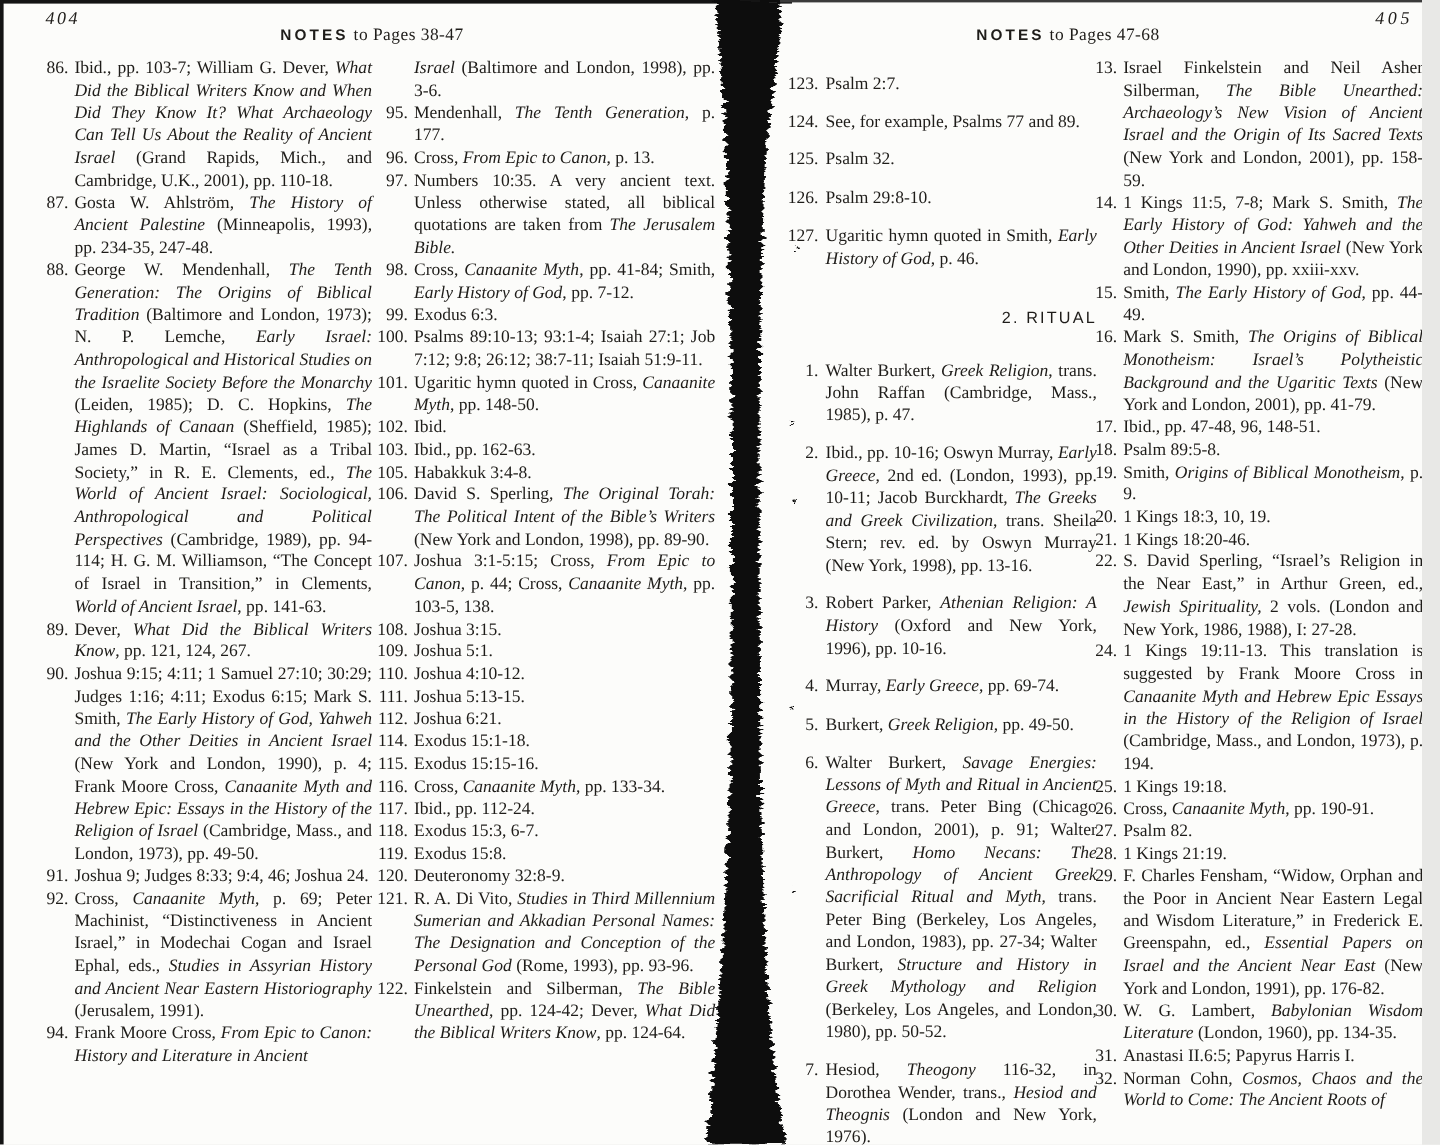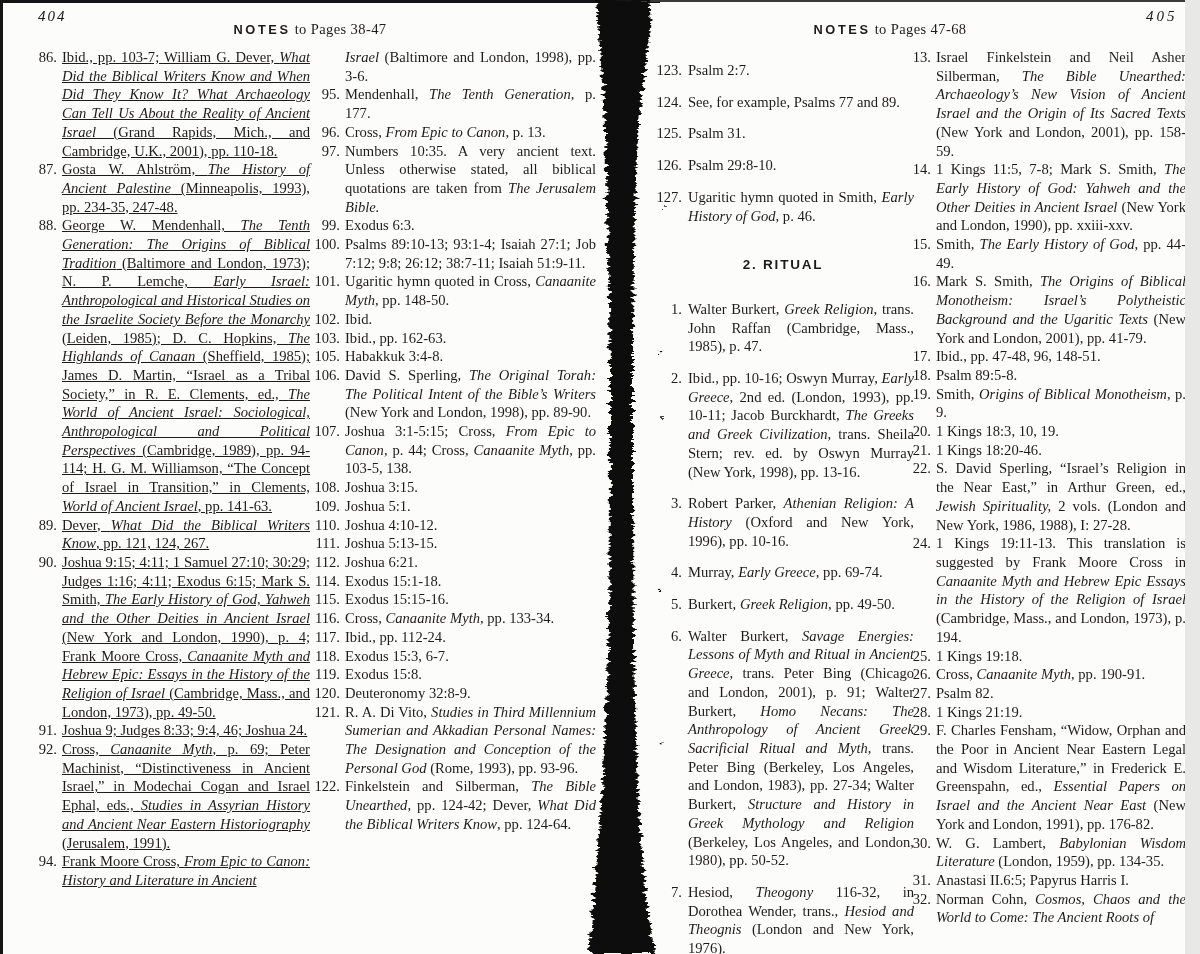--- a/index.html
+++ b/index.html
@@ -22,30 +22,30 @@
   .runhead{position:absolute;top:9px;font-size:14.5px;letter-spacing:.4px;white-space:nowrap;margin-top:12px;}
   .rh-center{text-align:center;}
   .rh-word{font-family:"Liberation Sans","DejaVu Sans",sans-serif;font-weight:700;font-size:12.8px;letter-spacing:2.6px;}
   .folio{position:absolute;top:8px;font-size:15px;font-style:italic;letter-spacing:2px;}
   
   .col{position:absolute;top:48px;font-size:14.6px;line-height:18.7px;text-align:justify;}
   .note{position:relative;}
   .note .num{position:absolute;left:0;top:0;text-align:right;}
   .note .body .it{font-style:italic;}
   .c-l1{left:38px;width:272px;}
-  .c-l1 .note{padding-left:24px;text-decoration:underline;} .c-l1 .num{width:19px;}
+  .c-l1 .note{padding-left:24px;} .c-l1 .num{width:19px;}
   .c-l2{left:312px;width:284px;}
   .c-l2 .note{padding-left:33px;} .c-l2 .num{width:28px;}
   .c-r1{left:652px;width:262px;}
   .c-r1 .note{padding-left:36px;margin-top:13px;} .c-r1 .num{width:30px;}
   .c-r2{left:908px;width:278px;}
   .c-r2 .note{padding-left:28px;} .c-r2 .num{width:23px;}
   .section-heading{
-    text-align:center;font-family:"Liberation Sans","DejaVu Sans",sans-serif;
-    font-weight:700;font-size:13.5px;letter-spacing:1.8px;
+    text-align:right;font-family:"Liberation Sans","DejaVu Sans",sans-serif;
+    font-weight:400;font-size:13.5px;letter-spacing:1.8px;
     margin-top:31px;margin-bottom:25px;
   }
   .gutter{position:absolute;left:563px;top:0;width:112px;height:954px;}
 </style>
 </head>
 <body>
 
 <div id="scan">
 
   <div class="edge-top"></div>
@@ -67,20 +67,21 @@
         <div class="note"><span class="num">90.</span><span class="body"><span>Joshua 9:15; 4:11; 1 Samuel 27:10; 30:29; Judges 1:16; 4:11; Exodus 6:15; Mark S. Smith, </span><span class="it">The Early History of God, Yahweh and the Other Deities in Ancient Israel</span><span> (New York and London, 1990), p. 4; Frank Moore Cross, </span><span class="it">Canaanite Myth and Hebrew Epic: Essays in the History of the Religion of Israel</span><span> (Cambridge, Mass., and London, 1973), pp. 49-50.</span></span></div>
         <div class="note"><span class="num">91.</span><span class="body"><span>Joshua 9; Judges 8:33; 9:4, 46; Joshua 24.</span></span></div>
         <div class="note"><span class="num">92.</span><span class="body"><span>Cross, </span><span class="it">Canaanite Myth</span><span>, p. 69; Peter Machinist, “Distinctiveness in Ancient Israel,” in Modechai Cogan and Israel Ephal, eds., </span><span class="it">Studies in Assyrian History and Ancient Near Eastern Historiography</span><span> (Jerusalem, 1991).</span></span></div>
         <div class="note"><span class="num">94.</span><span class="body"><span>Frank Moore Cross, </span><span class="it">From Epic to Canon: History and Literature in Ancient</span></span></div>
       </div>
     <div class="col c-l2">
         <div class="note"><span class="num"></span><span class="body"><span class="it">Israel</span><span> (Baltimore and London, 1998), pp. 3-6.</span></span></div>
         <div class="note"><span class="num">95.</span><span class="body"><span>Mendenhall, </span><span class="it">The Tenth Generation</span><span>, p. 177.</span></span></div>
         <div class="note"><span class="num">96.</span><span class="body"><span>Cross, </span><span class="it">From Epic to Canon</span><span>, p. 13.</span></span></div>
         <div class="note"><span class="num">97.</span><span class="body"><span>Numbers 10:35. A very ancient text. Unless otherwise stated, all biblical quotations are taken from </span><span class="it">The Jerusalem Bible.</span></span></div>
+        <div class="note"><span class="num">98.</span><span class="body"><span>Cross, </span><span class="it">Canaanite Myth</span><span>, pp. 41-84; Smith, </span><span class="it">Early History of God</span><span>, pp. 7-12.</span></span></div>
         <div class="note"><span class="num">99.</span><span class="body"><span>Exodus 6:3.</span></span></div>
         <div class="note"><span class="num">100.</span><span class="body"><span>Psalms 89:10-13; 93:1-4; Isaiah 27:1; Job 7:12; 9:8; 26:12; 38:7-11; Isaiah 51:9-11.</span></span></div>
         <div class="note"><span class="num">101.</span><span class="body"><span>Ugaritic hymn quoted in Cross, </span><span class="it">Canaanite Myth</span><span>, pp. 148-50.</span></span></div>
         <div class="note"><span class="num">102.</span><span class="body"><span>Ibid.</span></span></div>
         <div class="note"><span class="num">103.</span><span class="body"><span>Ibid., pp. 162-63.</span></span></div>
         <div class="note"><span class="num">105.</span><span class="body"><span>Habakkuk 3:4-8.</span></span></div>
         <div class="note"><span class="num">106.</span><span class="body"><span>David S. Sperling, </span><span class="it">The Original Torah: The Political Intent of the Bible’s Writers</span><span> (New York and London, 1998), pp. 89-90.</span></span></div>
         <div class="note"><span class="num">107.</span><span class="body"><span>Joshua 3:1-5:15; Cross, </span><span class="it">From Epic to Canon</span><span>, p. 44; Cross, </span><span class="it">Canaanite Myth</span><span>, pp. 103-5, 138.</span></span></div>
         <div class="note"><span class="num">108.</span><span class="body"><span>Joshua 3:15.</span></span></div>
         <div class="note"><span class="num">109.</span><span class="body"><span>Joshua 5:1.</span></span></div>
@@ -102,21 +103,21 @@
   <div>
     <div class="folio" style="left:1146px;letter-spacing:3px;">405</div>
     <div class="runhead rh-center" style="left:660px;width:460px;">
       <span class="rh-word">NOTES</span>
       <span>to Pages 47-68</span>
     </div>
     <div class="col c-r1">
       <div>
           <div class="note"><span class="num">123.</span><span class="body"><span>Psalm 2:7.</span></span></div>
           <div class="note"><span class="num">124.</span><span class="body"><span>See, for example, Psalms 77 and 89.</span></span></div>
-          <div class="note"><span class="num">125.</span><span class="body"><span>Psalm 31.</span></span></div>
+          <div class="note"><span class="num">125.</span><span class="body"><span>Psalm 32.</span></span></div>
           <div class="note"><span class="num">126.</span><span class="body"><span>Psalm 29:8-10.</span></span></div>
           <div class="note"><span class="num">127.</span><span class="body"><span>Ugaritic hymn quoted in Smith, </span><span class="it">Early History of God</span><span>, p. 46.</span></span></div>
         </div>
       <div class="section-heading">2. RITUAL</div>
       <div>
           <div class="note"><span class="num">1.</span><span class="body"><span>Walter Burkert, </span><span class="it">Greek Religion</span><span>, trans. John Raffan (Cambridge, Mass., 1985), p. 47.</span></span></div>
           <div class="note"><span class="num">2.</span><span class="body"><span>Ibid., pp. 10-16; Oswyn Murray, </span><span class="it">Early Greece</span><span>, 2nd ed. (London, 1993), pp. 10-11; Jacob Burckhardt, </span><span class="it">The Greeks and Greek Civilization</span><span>, trans. Sheila Stern; rev. ed. by Oswyn Murray (New York, 1998), pp. 13-16.</span></span></div>
           <div class="note"><span class="num">3.</span><span class="body"><span>Robert Parker, </span><span class="it">Athenian Religion: A History</span><span> (Oxford and New York, 1996), pp. 10-16.</span></span></div>
           <div class="note"><span class="num">4.</span><span class="body"><span>Murray, </span><span class="it">Early Greece</span><span>, pp. 69-74.</span></span></div>
           <div class="note"><span class="num">5.</span><span class="body"><span>Burkert, </span><span class="it">Greek Religion</span><span>, pp. 49-50.</span></span></div>
@@ -138,21 +139,21 @@
         <div class="note"><span class="num">19.</span><span class="body"><span>Smith, </span><span class="it">Origins of Biblical Monotheism</span><span>, p. 9.</span></span></div>
         <div class="note"><span class="num">20.</span><span class="body"><span>1 Kings 18:3, 10, 19.</span></span></div>
         <div class="note"><span class="num">21.</span><span class="body"><span>1 Kings 18:20-46.</span></span></div>
         <div class="note"><span class="num">22.</span><span class="body"><span>S. David Sperling, “Israel’s Religion in the Near East,” in Arthur Green, ed., </span><span class="it">Jewish Spirituality,</span><span> 2 vols. (London and New York, 1986, 1988), I: 27-28.</span></span></div>
         <div class="note"><span class="num">24.</span><span class="body"><span>1 Kings 19:11-13. This translation is suggested by Frank Moore Cross in </span><span class="it">Canaanite Myth and Hebrew Epic Essays in the History of the Religion of Israel</span><span> (Cambridge, Mass., and London, 1973), p. 194.</span></span></div>
         <div class="note"><span class="num">25.</span><span class="body"><span>1 Kings 19:18.</span></span></div>
         <div class="note"><span class="num">26.</span><span class="body"><span>Cross, </span><span class="it">Canaanite Myth</span><span>, pp. 190-91.</span></span></div>
         <div class="note"><span class="num">27.</span><span class="body"><span>Psalm 82.</span></span></div>
         <div class="note"><span class="num">28.</span><span class="body"><span>1 Kings 21:19.</span></span></div>
         <div class="note"><span class="num">29.</span><span class="body"><span>F. Charles Fensham, “Widow, Orphan and the Poor in Ancient Near Eastern Legal and Wisdom Literature,” in Frederick E. Greenspahn, ed., </span><span class="it">Essential Papers on Israel and the Ancient Near East</span><span> (New York and London, 1991), pp. 176-82.</span></span></div>
-        <div class="note"><span class="num">30.</span><span class="body"><span>W. G. Lambert, </span><span class="it">Babylonian Wisdom Literature</span><span> (London, 1959), pp. 134-35.</span></span></div>
+        <div class="note"><span class="num">30.</span><span class="body"><span>W. G. Lambert, </span><span class="it">Babylonian Wisdom Literature</span><span> (London, 1960), pp. 134-35.</span></span></div>
         <div class="note"><span class="num">31.</span><span class="body"><span>Anastasi II.6:5; Papyrus Harris I.</span></span></div>
         <div class="note"><span class="num">32.</span><span class="body"><span>Norman Cohn, </span><span class="it">Cosmos, Chaos and the World to Come: The Ancient Roots of</span></span></div>
       </div>
   </div>
 
   <svg class="gutter" viewBox="0 0 112 954" preserveAspectRatio="none">
     <defs>
       <filter id="rough" x="-30%" y="-5%" width="160%" height="110%">
         <feTurbulence type="fractalNoise" baseFrequency="0.055 0.32" numOctaves="3" seed="7" result="n"></feTurbulence>
         <feDisplacementMap in="SourceGraphic" in2="n" scale="11" xChannelSelector="R" yChannelSelector="G"></feDisplacementMap>

